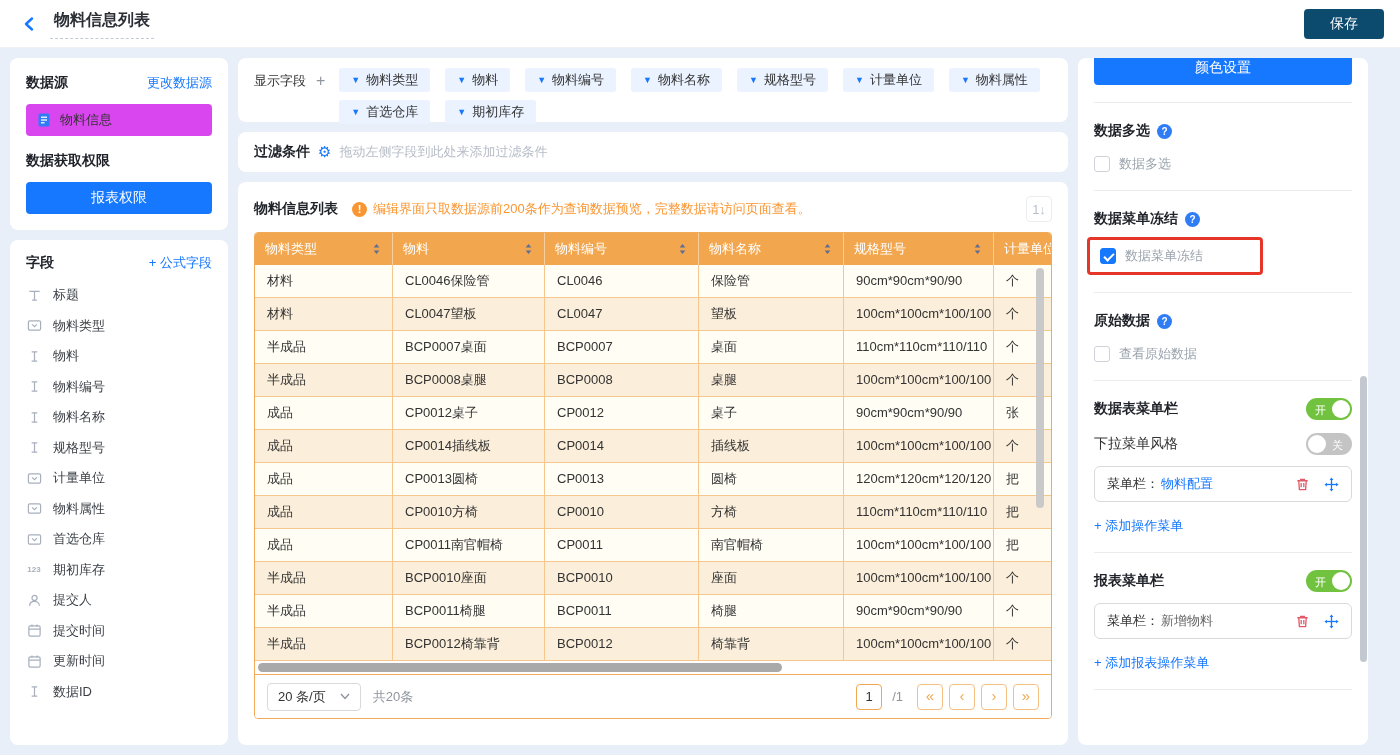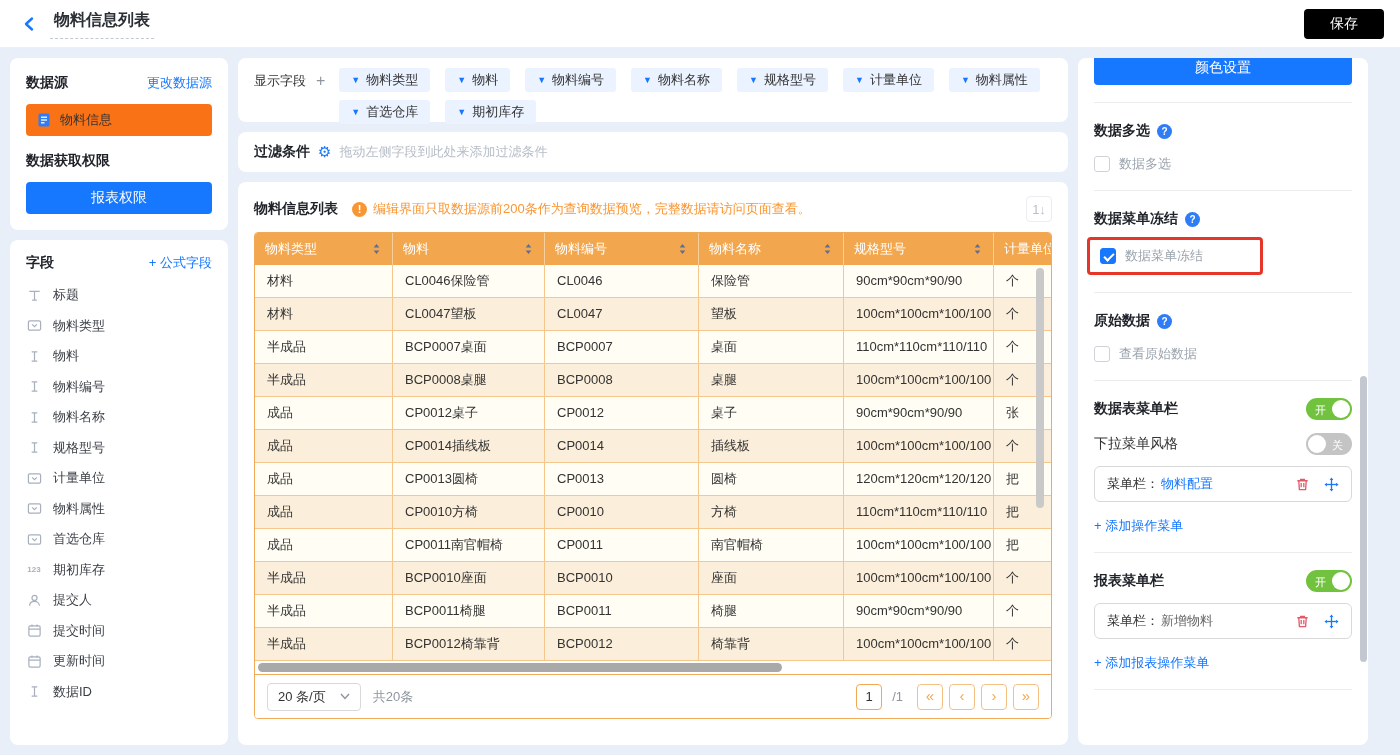--- a/index.html
+++ b/index.html
@@ -1,32 +1,32 @@
 <!DOCTYPE html>
 <html><head>
 <meta charset="utf-8">
 <style>
   * { margin:0; padding:0; box-sizing:border-box; }
   html,body { width:1400px; height:755px; overflow:hidden; }
   body { font-family:"Liberation Sans","DejaVu Sans",sans-serif; background:#e9eff8; color:#333; }
   .topbar { height:48px; background:#fff; border-bottom:1px solid #eef0f4; display:flex; align-items:center; padding:0 16px; }
   .back { width:28px; height:28px; display:flex; align-items:center; justify-content:center; cursor:pointer; }
   .page-title { font-size:16px; font-weight:bold; color:#2b2f36; border-bottom:1px dashed #c3c9d2; padding:2px 4px 7px 4px; margin-left:6px; }
-  .save-btn { margin-left:auto; background:#000000; color:#fff; border:none; border-radius:4px; height:30px; padding:0 26px; font-size:14px; cursor:pointer; }
+  .save-btn { margin-left:auto; background:#0c4a6e; color:#fff; border:none; border-radius:4px; height:30px; padding:0 26px; font-size:14px; cursor:pointer; }
   .content { display:flex; gap:10px; padding:10px; height:707px; }
   .card { background:#fff; border-radius:8px; }
   .col-left { width:218px; display:flex; flex-direction:column; gap:10px; }
   .col-mid { width:830px; display:flex; flex-direction:column; gap:10px;justify-content:space-between; }
   .col-right { width:290px; }
   
   .ds-card { height:172px; padding:16px; }
   .row-between { display:flex; align-items:center; justify-content:space-between; }
   .sec-h { font-size:14px; font-weight:bold; color:#1f2329; }
   .blue-link { font-size:13px; color:#1677ff; cursor:pointer; }
-  .ds-item { margin-top:12px; height:32px; background:#f97316; border-radius:4px; display:flex; align-items:center; gap:8px; padding:0 10px; font-size:13px; color:#333; }
+  .ds-item { margin-top:12px; height:32px; background:#d946ef; border-radius:4px; display:flex; align-items:center; gap:8px; padding:0 10px; font-size:13px; color:#333; }
   .perm-h { margin-top:16px; }
   .perm-btn { margin-top:12px; width:100%; height:32px; background:#1677ff; color:#fff; font-size:14px; border:none; border-radius:4px; cursor:pointer; }
   .fields-card { flex:1; padding:14px 16px; overflow:hidden; }
   .field-list { list-style:none; margin-top:8px; }
   .field-list li { height:30.5px; display:flex; align-items:center; gap:11px; font-size:13px; color:#3a3f46; cursor:grab; }
   .ficon { width:16px; height:16px; display:flex; align-items:center; justify-content:center; color:#a8b0bd; flex:none; }
   .num-ico { font-size:8px; color:#a8b0bd; letter-spacing:0; font-weight:bold; }
   
   .disp-card { height:64px; padding:10px 16px; display:flex; align-items:flex-start; }
   .disp-label { display:flex; gap:10px; align-items:center; margin-top:4px; font-size:13px; color:#333; white-space:nowrap; }

